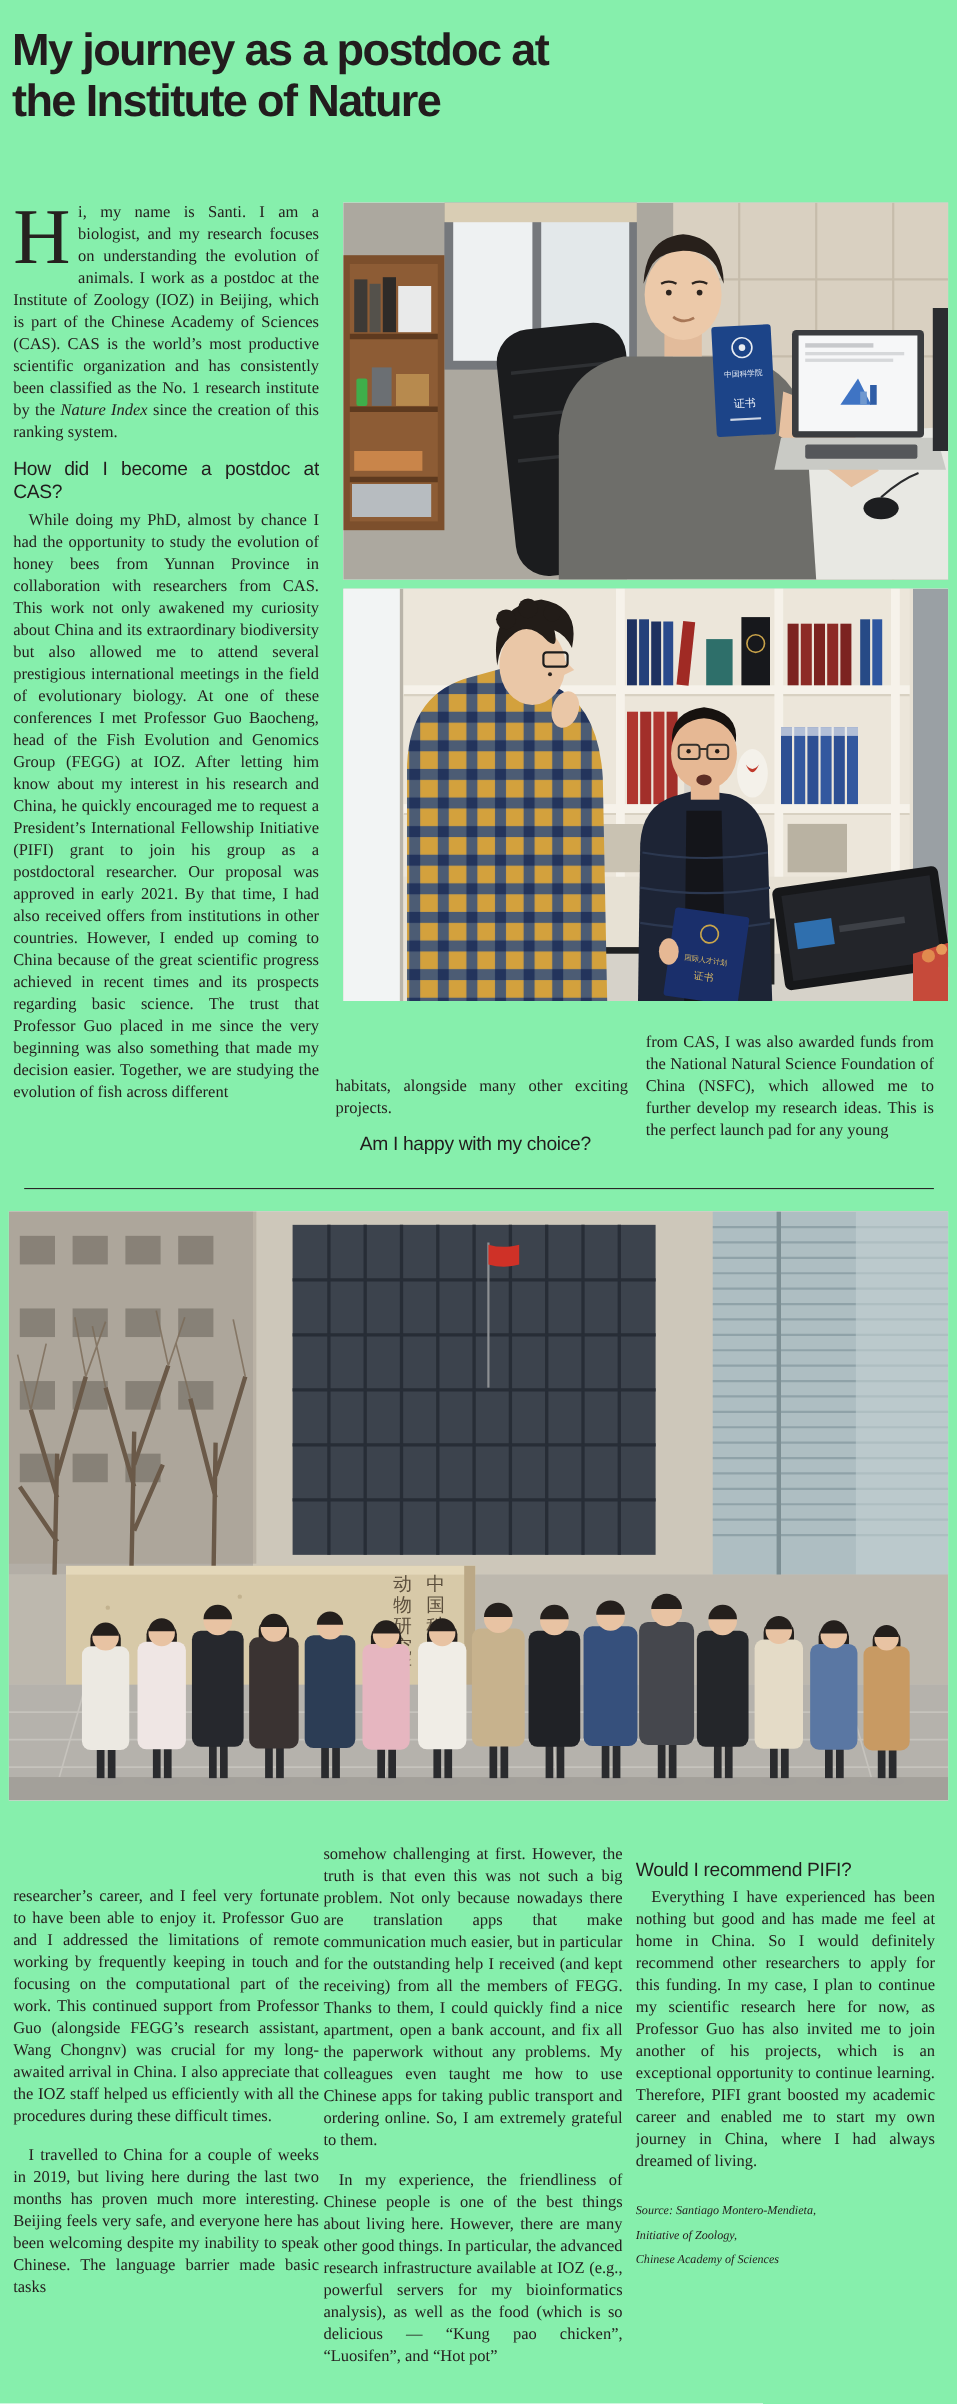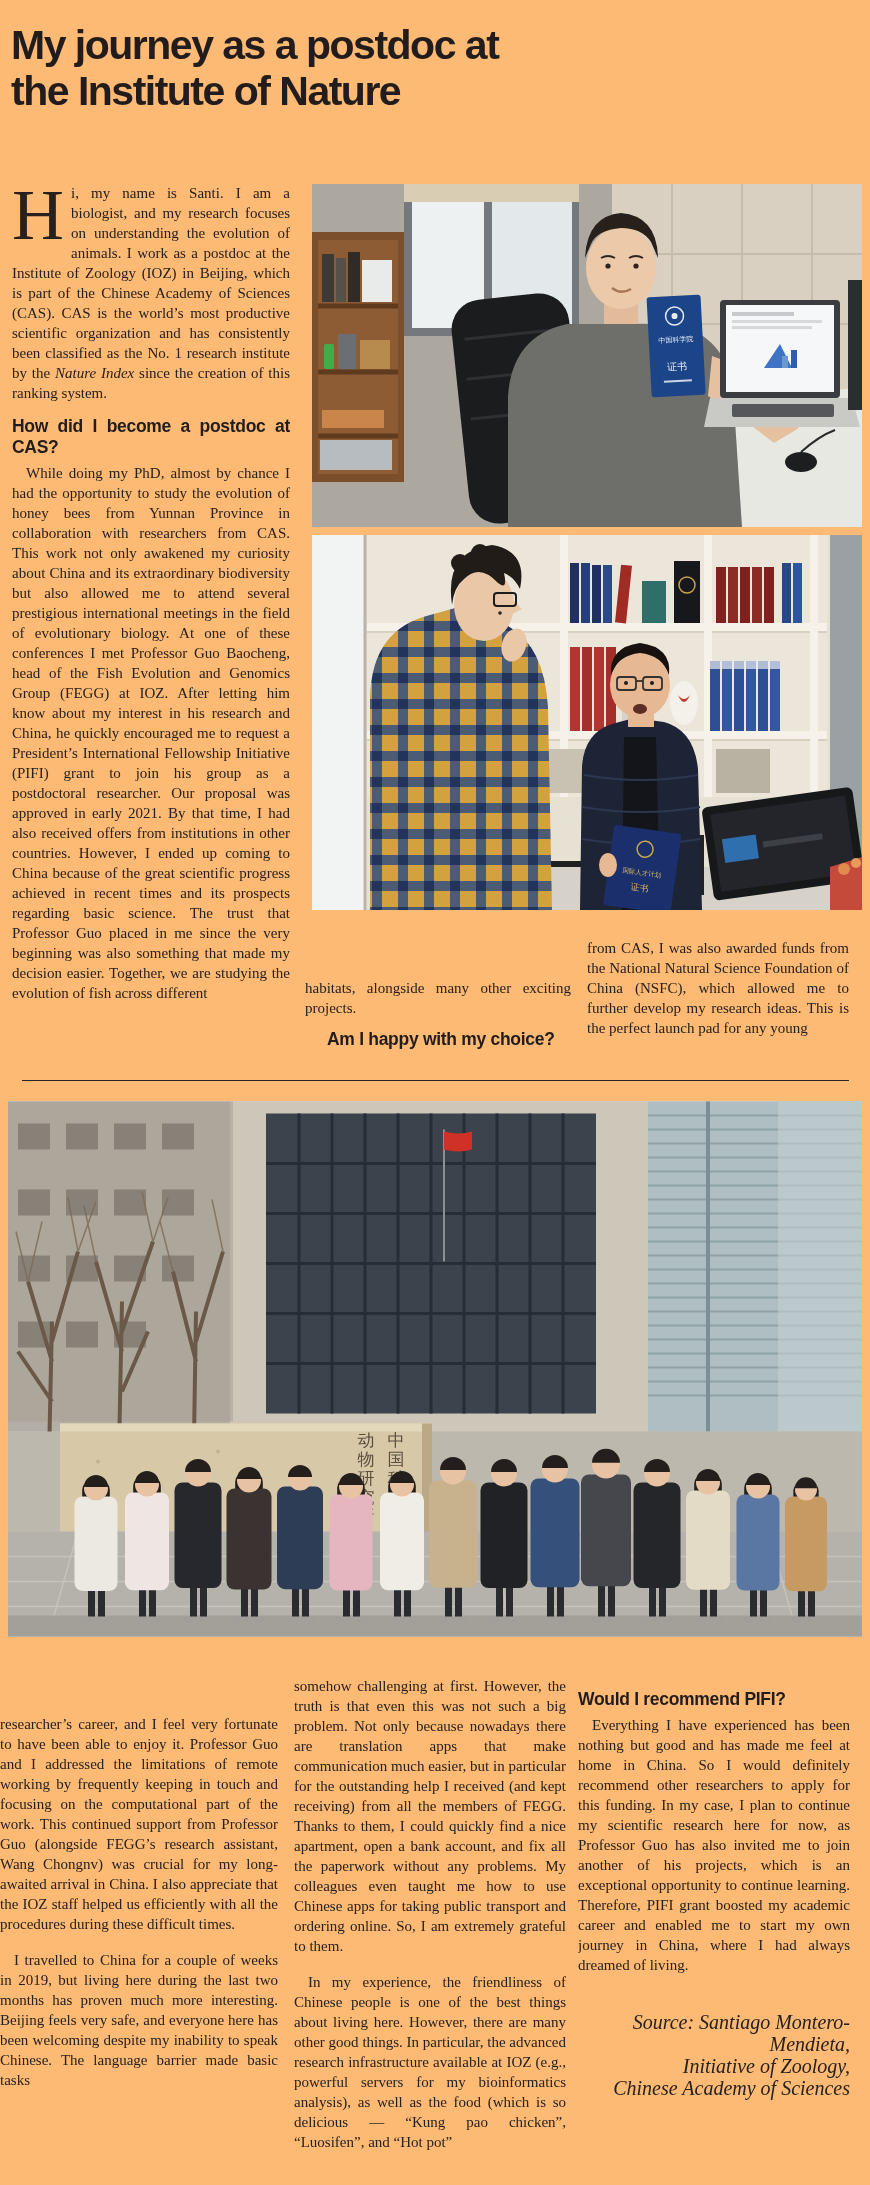--- a/index.html
+++ b/index.html
@@ -1,34 +1,34 @@
 <!DOCTYPE html>
 <html lang="en"><head>
 <meta charset="utf-8">
 <style>
   html,body{margin:0;padding:0;background:#ffffff;}
-  .page{position:relative;width:870px;height:2185px;background:#fdba74;
+  .page{position:relative;width:870px;height:2185px;background:#86efac;
         font-family:"Liberation Serif",serif;color:#26211f;overflow:hidden;}
   .title{position:absolute;left:11px;top:22px;width:640px;
          font-family:"Liberation Sans",sans-serif;font-weight:700;
          font-size:41px;line-height:46px;letter-spacing:-1.5px;color:#221c1d;}
   .col{position:absolute;text-align:justify;font-size:15px;line-height:20px;
        overflow:hidden;hyphens:auto;}
   .col p{margin:0;}
   .col p.indent{text-indent:14px;}
   .col p + p.indent{margin-top:16px;}
-  h2.sec{font-family:"Liberation Sans",sans-serif;font-weight:700;
+  h2.sec{font-family:"Liberation Sans",sans-serif;font-weight:400;
          font-size:17.5px;line-height:21px;letter-spacing:-0.3px;
          margin:13px 0 5px 0;color:#221c1d;}
   .dropcap{float:left;font-size:72px;line-height:58px;padding:3px 7px 0 0;
            font-family:"Liberation Serif",serif;}
   .photo{position:absolute;overflow:hidden;background:#ddd;}
   .photo svg{display:block;}
   .rule{position:absolute;height:1px;background:#2a2627;}
-  .src{margin-top:36px;font-style:italic;text-align:right;font-size:20px;line-height:22px;}
+  .src{margin-top:24px;font-style:italic;text-align:left;font-size:11px;line-height:22px;}
   .cert-line{fill:#e9eef6;font-size:7px;font-family:"DejaVu Sans",sans-serif;text-anchor:middle;}
   .cert-sub{fill:#e9eef6;font-size:10px;font-family:"DejaVu Sans",sans-serif;text-anchor:middle;}
   .fold-line{fill:#d9b964;font-size:6.5px;font-family:"DejaVu Sans",sans-serif;text-anchor:middle;}
   .fold-sub{fill:#d9b964;font-size:9px;font-family:"DejaVu Sans",sans-serif;text-anchor:middle;}
   .mon-ch{font-family:"DejaVu Sans",sans-serif;font-size:17px;fill:#5b4e3c;text-anchor:middle;}
 </style>
 </head>
 <body>
 
 <div class="page">
@@ -505,21 +505,21 @@
             <rect x="800" y="487" width="7" height="28" fill="#2a2b2e"></rect>
             <rect x="785.35" y="380.3" width="25.299999999999997" height="30.799999999999997" rx="8.8" fill="#241f1c"></rect>
             <rect x="777" y="395" width="42" height="94.80000000000001" rx="8" fill="#c89a63"></rect>
             <circle cx="798" cy="388" r="11" fill="#e8c3a3"></circle>
             <path d="M 787 386.68 A 11 11 0 0 1 809 386.68 Z" fill="#241f1c"></path>
           </g>
         </g>
     </svg>
   </figure>
 
-  <div class="col" style="left:0;top:1714px;width:278px;height:466px;">
+  <div class="col" style="left:12px;top:1714px;width:278px;height:466px;">
     <p>researcher’s career, and I feel very fortunate to have been able to enjoy it. Professor Guo and I addressed the limitations of remote working by frequently keeping in touch and focusing on the computational part of the work. This continued support from Professor Guo (alongside FEGG’s research assistant, Wang Chongnv) was crucial for my long-awaited arrival in China. I also appreciate that the IOZ staff helped us efficiently with all the procedures during these difficult times.</p>
     <p class="indent">I travelled to China for a couple of weeks in 2019, but living here during the last two months has proven much more interesting. Beijing feels very safe, and everyone here has been welcoming despite my inability to speak Chinese. The language barrier made basic tasks</p>
   </div>
 
   <div class="col" style="left:294px;top:1676px;width:272px;height:504px;">
     <p>somehow challenging at first. However, the truth is that even this was not such a big problem. Not only because nowadays there are translation apps that make communication much easier, but in particular for the outstanding help I received (and kept receiving) from all the members of FEGG. Thanks to them, I could quickly find a nice apartment, open a bank account, and fix all the paperwork without any problems. My colleagues even taught me how to use Chinese apps for taking public transport and ordering online. So, I am extremely grateful to them.</p>
     <p class="indent">In my experience, the friendliness of Chinese people is one of the best things about living here. However, there are many other good things. In particular, the advanced research infrastructure available at IOZ (e.g., powerful servers for my bioinformatics analysis), as well as the food (which is so delicious — “Kung pao chicken”, “Luosifen”, and “Hot pot”</p>
   </div>
 
   <div class="col" style="left:578px;top:1676px;width:272px;height:506px;">

